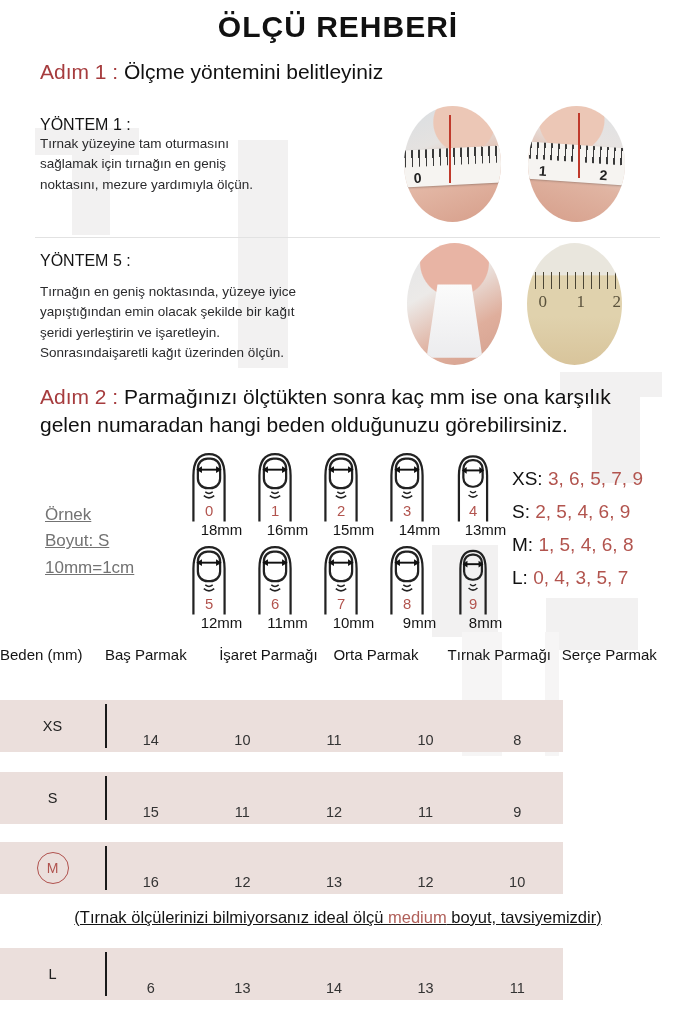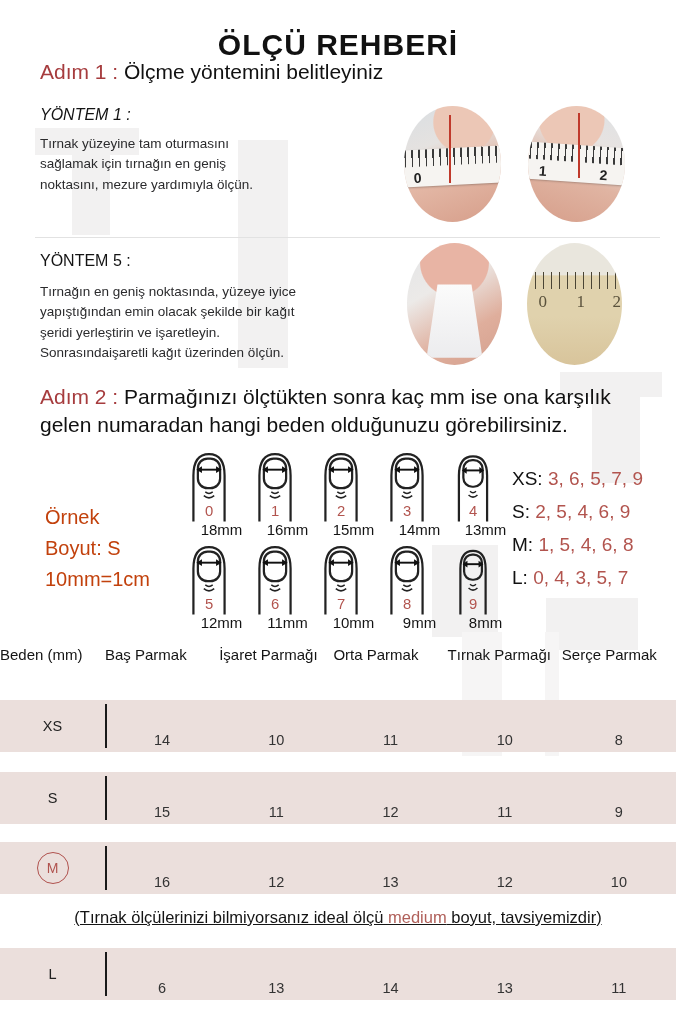--- a/index.html
+++ b/index.html
@@ -6,30 +6,30 @@
   .page{
     position:relative;width:676px;height:1014px;background:#ffffff;
     font-family:"Liberation Sans","DejaVu Sans",sans-serif;color:#1c1c1e;
     overflow:hidden;
   }
   
   .wm{position:absolute;background:#f2f1f1;z-index:0;}
   
   .title{
     position:absolute;top:10px;left:0;width:676px;text-align:center;
-    font-size:30px;font-weight:700;letter-spacing:1px;color:#111;z-index:1;margin-top:18px;
+    font-size:30px;font-weight:700;letter-spacing:1px;color:#111;z-index:1;
   }
   
   .step-line{position:absolute;left:40px;font-size:21px;color:#111;z-index:1;}
   .step1{top:60px;}
   .step2{top:383px;width:612px;line-height:1.32;}
   .accent{color:#a63c3e;}
   
   .method-heading{position:absolute;left:40px;font-size:16px;color:#141414;z-index:1;}
-  .mh1{top:106px;font-style:italic;}
+  .mh1{top:116px;}
   .mh2{top:252px;}
   .method-body{position:absolute;left:40px;font-size:13.5px;line-height:1.5;color:#2b2b2d;z-index:1;}
   .mb1{top:134px;width:248px;}
   .mb2{top:282px;width:268px;}
   .divider{position:absolute;left:35px;top:237px;width:625px;height:1px;background:#e2e2e2;z-index:1;}
   
   .photo{position:absolute;border-radius:50%;overflow:hidden;z-index:1;}
   .ph-m1a{left:404px;top:106px;width:97px;height:116px;
     background:radial-gradient(circle at 62% 14%,#ecc7b6 0 26%,rgba(0,0,0,0) 27%),
     linear-gradient(160deg,#d9dee2 0%,#e5e2e0 32%,#e3b7a5 58%,#d69e8a 100%);}
@@ -46,37 +46,37 @@
     background:repeating-linear-gradient(90deg,#3a3a3a 0 1.5px,rgba(0,0,0,0) 1.5px 7px);}
   .tape .tnum{position:absolute;bottom:1px;font-size:14px;font-weight:700;color:#222;}
   .redline{position:absolute;width:2px;background:#c0392b;z-index:2;}
   .paper-strip{position:absolute;left:18%;top:34%;width:64%;height:60%;
     background:linear-gradient(180deg,#fbfbfb,#ececee);
     clip-path:polygon(22% 0,78% 0,96% 100%,4% 100%);box-shadow:0 0 3px rgba(0,0,0,.2);}
   .ruler-ticks{position:absolute;top:24%;left:0;width:100%;height:14%;
     background:repeating-linear-gradient(90deg,#4a4434 0 1.5px,rgba(0,0,0,0) 1.5px 8px);}
   .ruler-num{position:absolute;top:40%;font-size:17px;color:#5a523c;font-family:"Liberation Serif","DejaVu Serif",serif;}
   
-  .example{position:absolute;left:45px;top:502px;font-size:20px;line-height:1.55;color:#c2410c;z-index:1;}
+  .example{position:absolute;left:45px;top:502px;font-size:17px;line-height:1.55;color:#737373;z-index:1;text-decoration:underline;}
   
   .nail-rows{position:absolute;left:176px;top:449px;width:332px;z-index:1;}
   .nail-row{display:flex;}
   .nail-item{width:66px;display:flex;flex-direction:column;align-items:center;}
   .nail-item .mm{font-size:15px;color:#141414;margin-top:-2px;margin-left:25px;}
   
   .size-list{position:absolute;left:512px;top:468px;z-index:1;}
   .size-line{font-size:19px;margin-bottom:11px;white-space:nowrap;}
   .size-line .lbl{color:#111;}
   .size-line .vals{color:#b2544e;}
   
   .thead{position:absolute;top:646px;left:0;width:676px;display:grid;
     grid-template-columns:105px repeat(5,1fr);font-size:15px;color:#141414;z-index:1;}
   .thead .h0{padding-left:0;text-align:left;}
   .thead .hc{text-align:left;}
-  .trow{position:absolute;left:0;width:676px;height:52px;background:#ebdfdc;
+  .trow{position:absolute;left:0;width:563px;height:52px;background:#ebdfdc;
     display:grid;grid-template-columns:105px repeat(5,1fr);align-items:center;
     font-size:14.5px;color:#333;z-index:1;}
   .trow .cell{text-align:center;margin-top:28px;}
   .trow .label{text-align:center;color:#222;}
   .vline{position:absolute;left:105px;top:4px;height:44px;width:2px;background:#1a1a1a;}
   .row-xs{top:700px;} .row-s{top:772px;} .row-m{top:842px;} .row-l{top:948px;}
   .m-circle{display:inline-flex;width:30px;height:30px;border:1.6px solid #b0524e;
     border-radius:50%;color:#b0524e;align-items:center;justify-content:center;font-size:14px;}
   .note{position:absolute;top:908px;left:0;width:676px;text-align:center;font-size:16.5px;color:#141414;z-index:1;text-decoration:underline;}
   .note .hl{color:#b0605a;}

